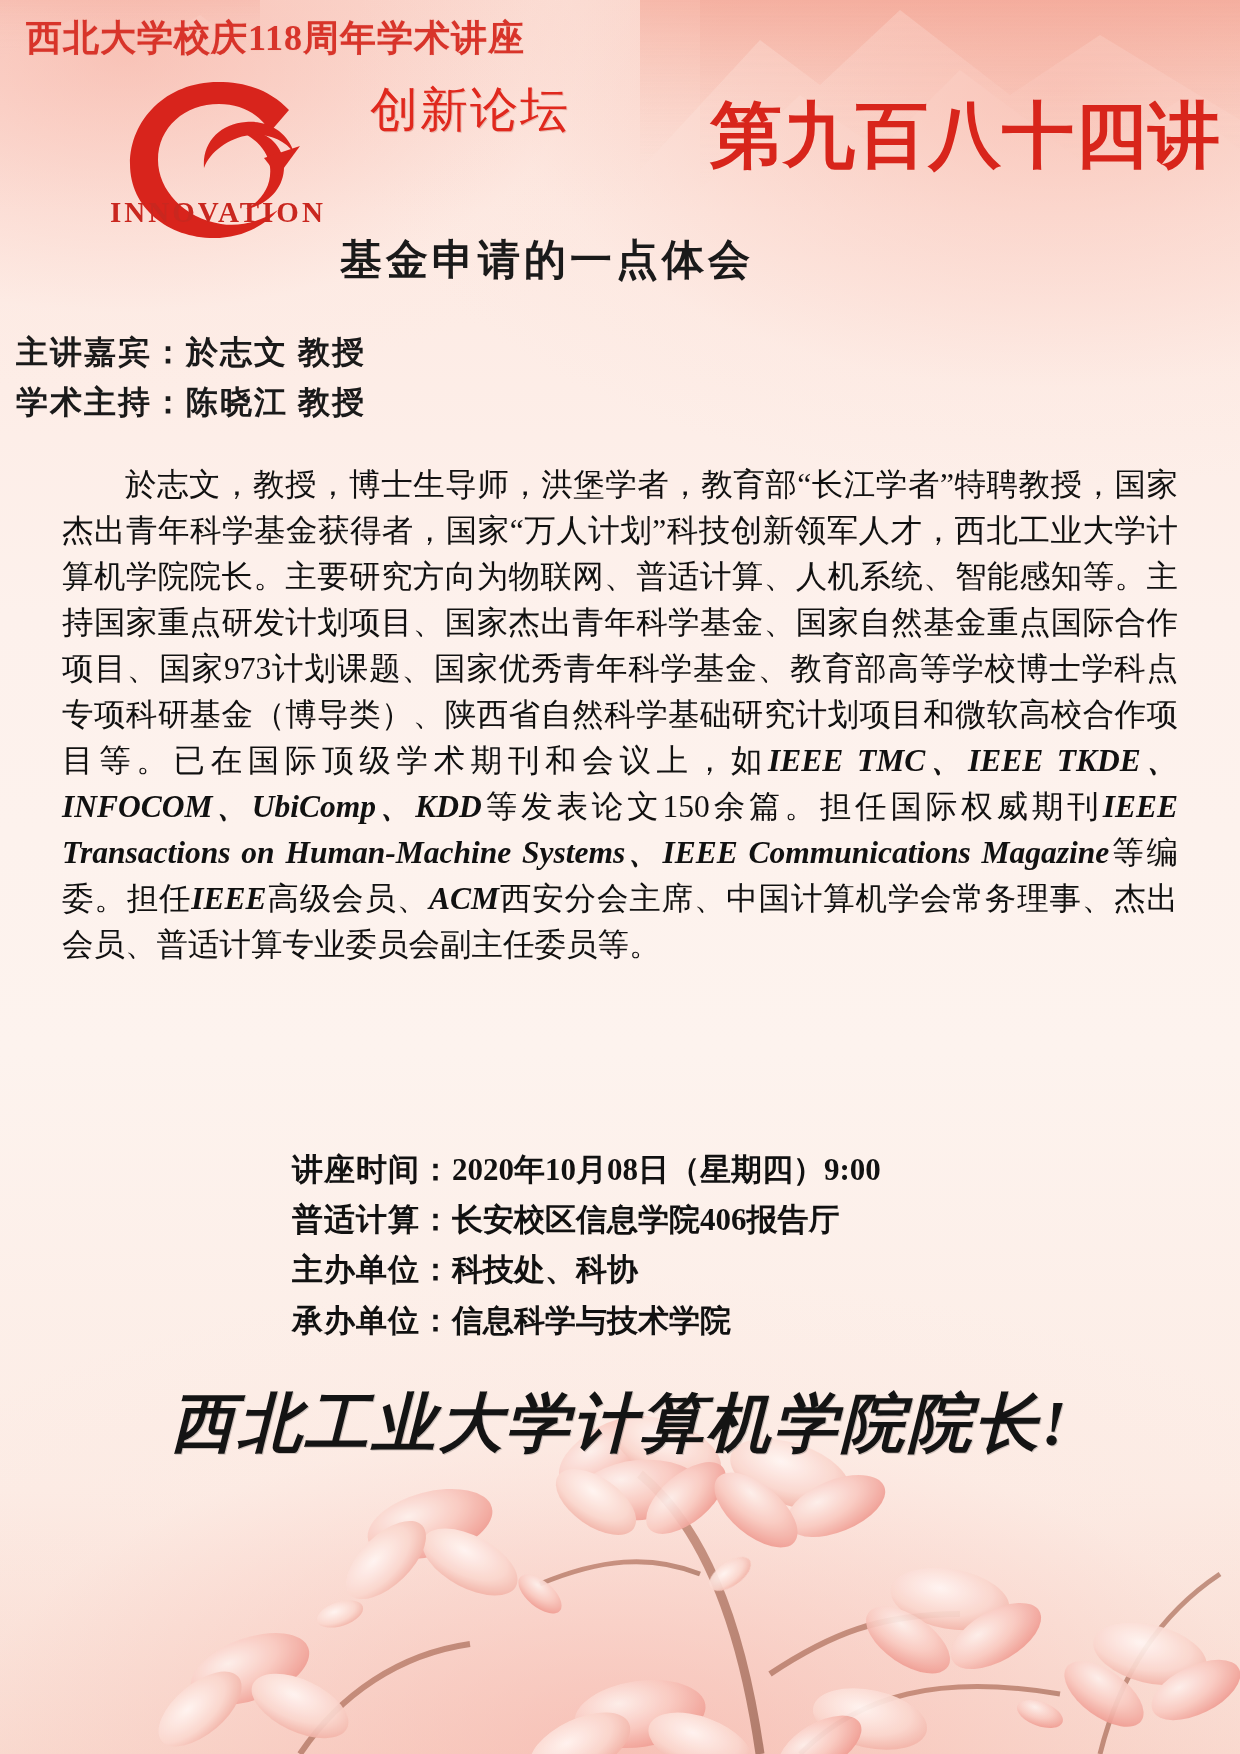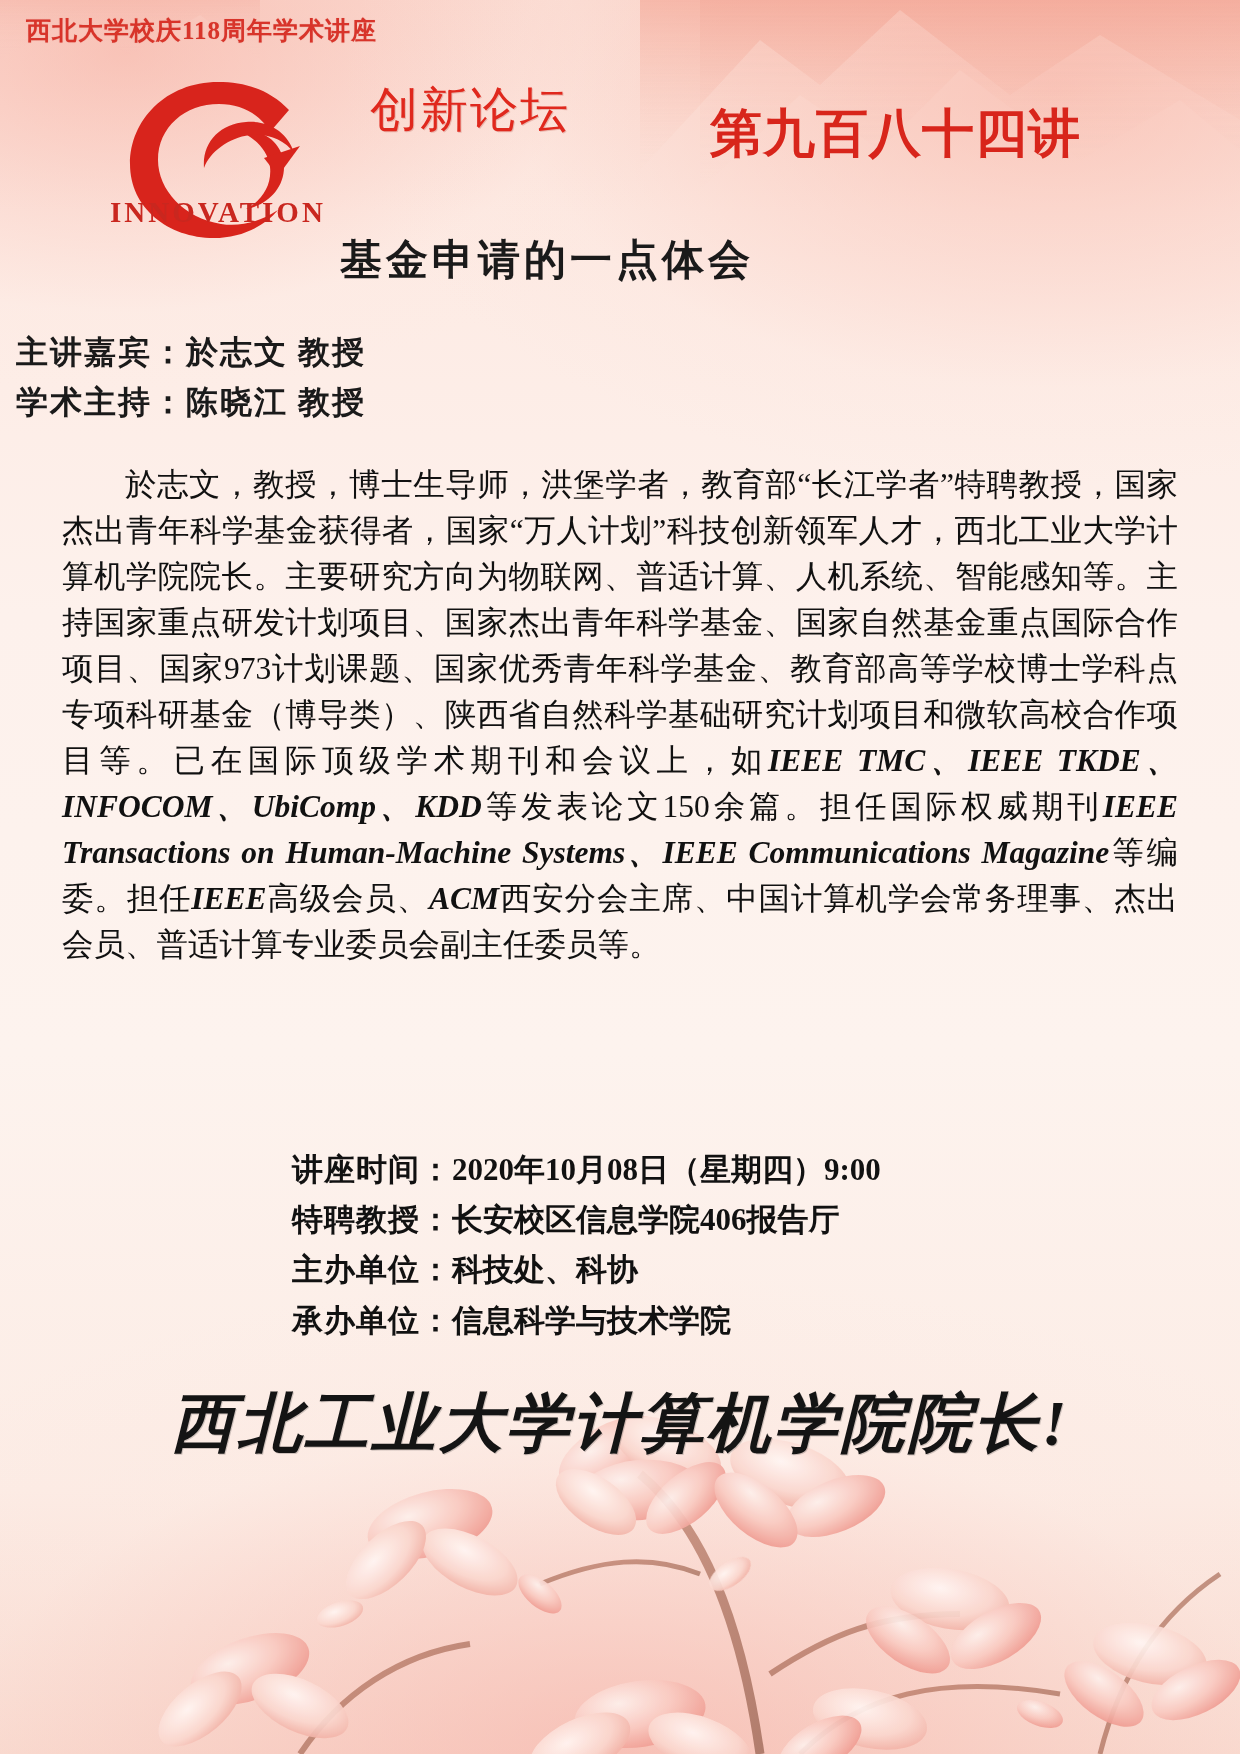--- a/index.html
+++ b/index.html
@@ -43,21 +43,21 @@
     pointer-events: none;
   }
 
   
   .header-line {
     position: absolute;
     top: 14px;
     left: 26px;
     font-family: "Liberation Serif", serif;
     font-weight: bold;
-    font-size: 25px;
+    font-size: 36px;
     letter-spacing: 1px;
     color: #d8342a;
     text-shadow: 0 0 1px rgba(180,20,10,0.25);
   }
 
   .logo {
     position: absolute;
     top: 72px;
     left: 118px;
     width: 200px;
@@ -86,24 +86,23 @@
     letter-spacing: 2px;
     color: #e0281d;
     text-shadow: 1px 1px 0 rgba(160,20,10,0.2);
   }
   .forum-no {
     position: absolute;
     top: 88px;
     left: 710px;
     font-family: Liberation Sans, sans-serif;
     font-weight: bold;
-    font-size: 52px;
+    font-size: 72px;
     letter-spacing: 1px;
     color: #d8251b;
-    margin-top: 11px;
   }
 
   .talk-title {
     position: absolute;
     top: 232px;
     left: 340px;
     width: 700px;
     font-family: "Liberation Serif", serif;
     font-weight: bold;
     font-size: 42px;
@@ -228,21 +227,21 @@
 
   <div class="bio">
     <span>於志文，教授，博士生导师，洪堡学者，教育部“长江学者”特聘教授，国家杰出青年科学基金获得者，国家“万人计划”科技创新领军人才，西北工业大学计算机学院院长。主要研究方向为物联网、普适计算、人机系统、智能感知等。主持国家重点研发计划项目、国家杰出青年科学基金、国家自然基金重点国际合作项目、国家973计划课题、国家优秀青年科学基金、教育部高等学校博士学科点专项科研基金（博导类）、陕西省自然科学基础研究计划项目和微软高校合作项目等。已在国际顶级学术期刊和会议上，如</span><i>IEEE TMC、IEEE TKDE、INFOCOM、UbiComp、KDD</i><span>等发表论文150余篇。担任国际权威期刊</span><i>IEEE Transactions on Human-Machine Systems、IEEE Communications Magazine</i><span>等编委。担任</span><i>IEEE</i><span>高级会员、</span><i>ACM</i><span>西安分会主席、中国计算机学会常务理事、杰出会员、普适计算专业委员会副主任委员等。</span>
   </div>
 
   <div class="info">
     <div>
       <span class="label">讲座时间：</span><span class="val">2020年10月08日（星期四）9:00</span>
     </div>
     <div>
-      <span class="label">特聘教授：</span><span class="val-normal">长安校区信息学院406报告厅</span>
+      <span class="label">普适计算：</span><span class="val-normal">长安校区信息学院406报告厅</span>
     </div>
     <div>
       <span class="label">主办单位：</span><span class="val-normal">科技处、科协</span>
     </div>
     <div>
       <span class="label">承办单位：</span><span class="val-normal">信息科学与技术学院</span>
     </div>
   </div>
 
   <svg class="blossoms" viewBox="0 0 1240 700" preserveAspectRatio="none">

